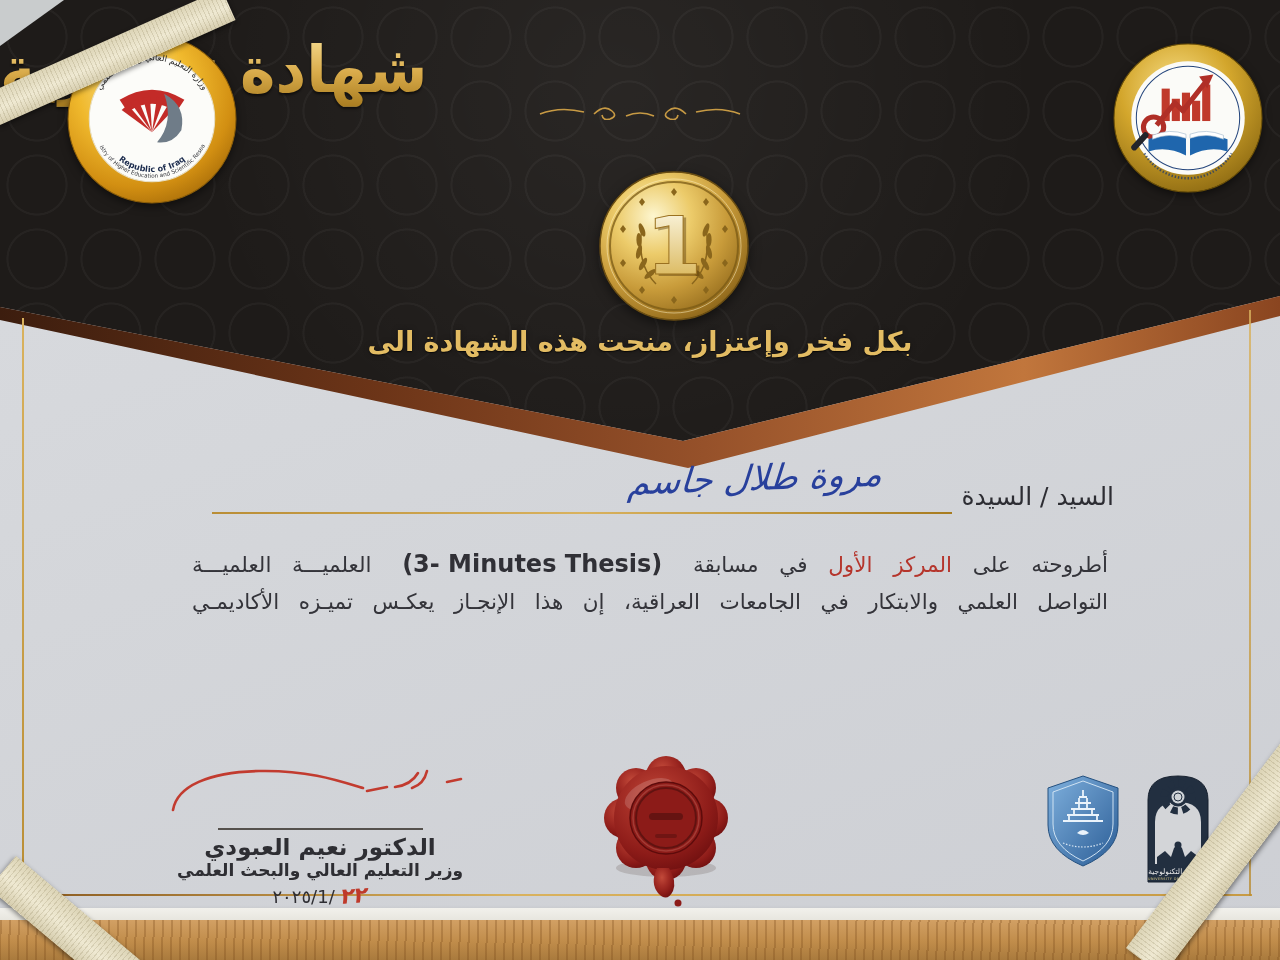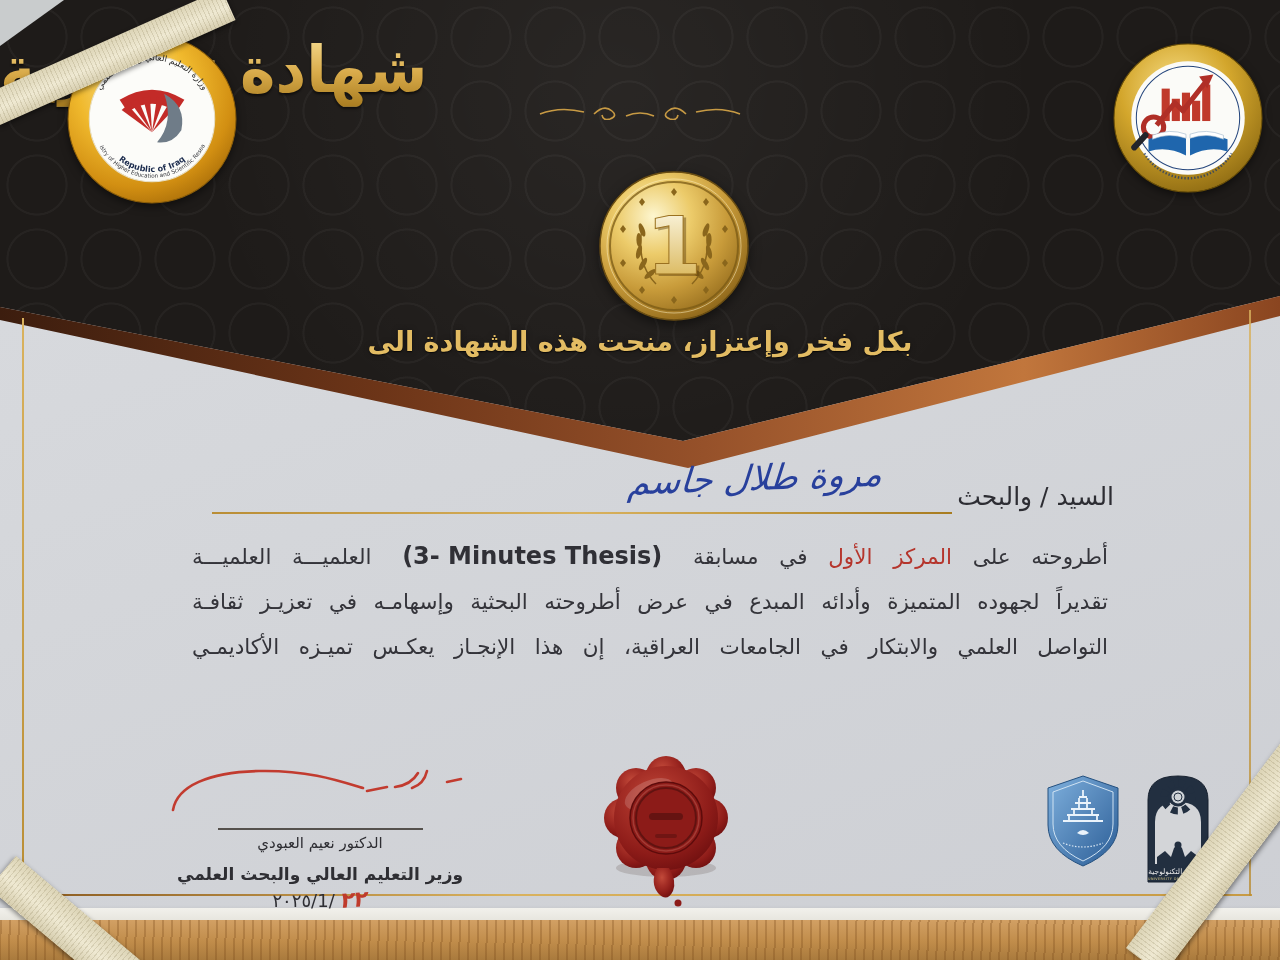--- a/index.html
+++ b/index.html
@@ -77,26 +77,26 @@
   }
   .name-underline{
     position:absolute;left:212px;top:512px;width:740px;height:2px;z-index:12;
     background:linear-gradient(90deg,#b98d35,#d9b25e 50%,#a87c20);
   }
   
   .body-text{position:absolute;left:192px;top:534px;width:916px;z-index:13;
     direction:rtl;color:#34343a;font-size:21.5px;}
   .body-line{height:45px;line-height:45px;text-align:justify;text-align-last:justify;}
   .hl-red{color:#b5352c;}
-  .latin{direction:ltr;display:inline-block;font-size:24px;font-weight:600;margin:0 10px;color:#303036;}
+  .latin{direction:ltr;display:inline-block;font-size:24px;font-weight:600;margin:8px 10px;color:#303036;}
   
   .sig-block{position:absolute;left:160px;top:760px;width:320px;text-align:center;z-index:13;}
   .sig-rule{width:205px;height:1.5px;background:#55514d;margin:2px auto 4px;}
-  .signer-name{direction:rtl;font-size:15px;font-weight:normal;color:#2e2e33;}
-  .signer-title{direction:rtl;font-size:17px;font-weight:bold;color:#2e2e33;margin-top:12px;}
+  .signer-name{direction:rtl;font-size:23px;font-weight:bold;color:#2e2e33;}
+  .signer-title{direction:rtl;font-size:17px;font-weight:bold;color:#2e2e33;margin-top:0;}
   .sig-date{font-size:18px;color:#2e2e33;margin-top:3px;direction:ltr;}
   .date-day{display:inline-block;color:#bf3a2b;font-size:22px;font-weight:bold;letter-spacing:5px;
     transform:rotate(-4deg) skewX(-12deg);margin-left:6px;}
   
   .seal{position:absolute;left:597px;top:756px;z-index:20;}
   .ministry-logo{position:absolute;left:66px;top:33px;z-index:13;filter:drop-shadow(0 3px 4px rgba(0,0,0,.5));}
   .research-logo{position:absolute;left:1112px;top:42px;z-index:13;filter:drop-shadow(0 3px 4px rgba(0,0,0,.5));}
   .mus-logo{position:absolute;left:1038px;top:773px;z-index:13;}
   .uot-logo{position:absolute;left:1138px;top:766px;z-index:13;}
   
@@ -254,27 +254,26 @@
         <ellipse cx="111" cy="82" rx="7" ry="2.6" transform="rotate(75 111 82)"></ellipse>
         <ellipse cx="111" cy="70" rx="7" ry="2.6" transform="rotate(92 111 70)"></ellipse>
         <ellipse cx="108" cy="60" rx="7" ry="2.6" transform="rotate(110 108 60)"></ellipse>
       </g>
       <text x="79" y="106" font-size="80" font-weight="bold" text-anchor="middle" fill="rgba(90,60,10,.45)">1</text>
       <text x="76" y="104" font-size="80" font-weight="bold" text-anchor="middle" fill="url(#oneG)" stroke="#9a7120" stroke-width="1">1</text>
     </svg>
 
     <div class="grant-line">بكل فخر وإعتزاز، منحت هذه الشهادة الى</div>
 
-    <div class="recipient-label">السيد / والبحث</div>
+    <div class="recipient-label">السيد / السيدة</div>
     <div class="recipient-name">مروة طلال جاسم</div>
     <div class="name-underline"></div>
 
     <div class="body-text">
       <div class="body-line"><span>أطروحته على </span><span class="hl-red">المركز الأول</span><span> في مسابقة </span><span class="latin" dir="ltr">(3- Minutes Thesis)</span><span> العلميـــة العلميـــة</span></div>
-      <div class="body-line">تقديراً لجهوده المتميزة وأدائه المبدع في عرض أطروحته البحثية وإسهامـه في تعزيـز ثقافـة</div>
       <div class="body-line">التواصل العلمي والابتكار في الجامعات العراقية، إن هذا الإنجـاز يعكـس تميـزه الأكاديمـي</div>
     </div>
 
     <div class="sig-block">
       <svg width="310" height="62" viewBox="0 0 310 62">
         <g fill="none" stroke="#c23b2f" stroke-width="2.6" stroke-linecap="round">
           <path d="M8,50 C12,26 44,12 94,11 C142,10 172,20 198,28"></path>
           <path d="M202,31 l20,-4"></path>
           <path d="M230,27 q16,-2 23,-14"></path>
           <path d="M262,11 q-3,13 -15,17"></path>

